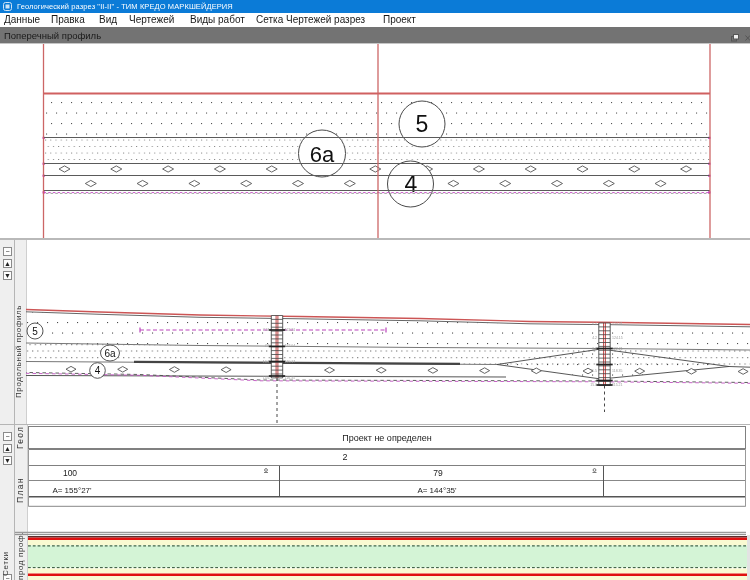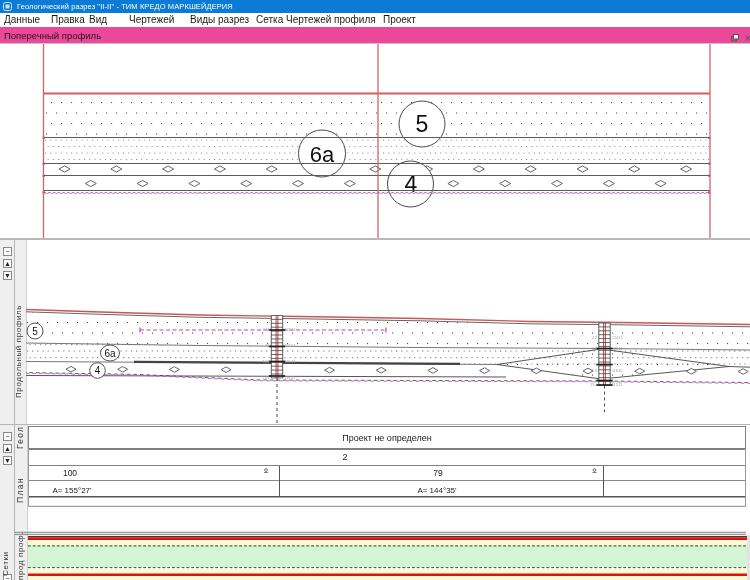--- a/index.html
+++ b/index.html
@@ -3,45 +3,45 @@
 <meta charset="utf-8">
 <style>
   html,body{margin:0;padding:0;background:#fff;}
   #app{position:relative;width:750px;height:580px;overflow:hidden;background:#fff;
        font-family:"Liberation Sans",sans-serif;will-change:transform;transform:translateZ(0);}
   .abs{position:absolute;}
   #titlebar{left:0;top:0;width:750px;height:13px;background:#0b7bd7;}
   #title{left:17px;top:2px;font-size:7.5px;color:#fff;letter-spacing:0.1px;}
   #menubar{left:0;top:13px;width:750px;height:14px;background:#fff;}
   .mi{position:absolute;top:14px;font-size:10px;color:#1a1a1a;}
-  #crosshdr{left:0;top:27px;width:750px;height:16px;background:#ec4899;border-bottom:1px solid #c5c5c5;}
+  #crosshdr{left:0;top:27px;width:750px;height:16px;background:#737373;border-bottom:1px solid #c5c5c5;}
   #crosshdr .t{position:absolute;left:4px;top:3px;font-size:9.5px;color:#1a1a1a;}
   .vtext{position:absolute;writing-mode:vertical-rl;transform:rotate(180deg);
          font-size:8px;letter-spacing:0.6px;color:#333;white-space:nowrap;text-align:center;}
   .sbtn{position:absolute;width:9px;height:9px;background:#fdfdfd;border:1px solid #8a8a8a;
         font-size:7px;line-height:8px;text-align:center;color:#222;box-sizing:border-box;}
 </style>
 </head>
 <body>
 <div id="app">
 
   <div class="abs" id="titlebar"></div>
   <svg class="abs" style="left:3px;top:2px" width="10" height="10" viewBox="0 0 10 10">
     <rect x="0.5" y="0.5" width="8" height="8" rx="2" fill="none" stroke="#cfe3f5" stroke-width="1"></rect>
     <rect x="2.5" y="2.5" width="4" height="4" fill="#cfe3f5"></rect>
   </svg>
   <div class="abs" id="title">Геологический разрез "II-II" - ТИМ КРЕДО МАРКШЕЙДЕРИЯ</div>
 
   <div class="abs" id="menubar"></div>
   <div class="mi" style="left:4px">Данные</div>
   <div class="mi" style="left:51px">Правка</div>
-  <div class="mi" style="left:89px">Вид</div>
+  <div class="mi" style="left:99px">Вид</div>
   <div class="mi" style="left:129px">Чертежей</div>
-  <div class="mi" style="left:190px">Виды разрез</div>
-  <div class="mi" style="left:256px">Сетка Чертежей профиля</div>
+  <div class="mi" style="left:190px">Виды работ</div>
+  <div class="mi" style="left:256px">Сетка Чертежей разрез</div>
   <div class="mi" style="left:383px">Проект</div>
 
   <div class="abs" id="crosshdr">
       <span class="t">Поперечный профиль</span>
     </div>
   <svg class="abs" style="left:731px;top:34px" width="19" height="8" viewBox="0 0 19 8">
     <g stroke="#555" fill="none" stroke-width="1">
       <rect x="0.5" y="2.5" width="5" height="4.5"></rect>
       <rect x="2.5" y="0.5" width="5" height="4.5" fill="#efefef"></rect>
       <path d="M14.5 1.5 L19 6.5 M19 1.5 L14.5 6.5"></path>

